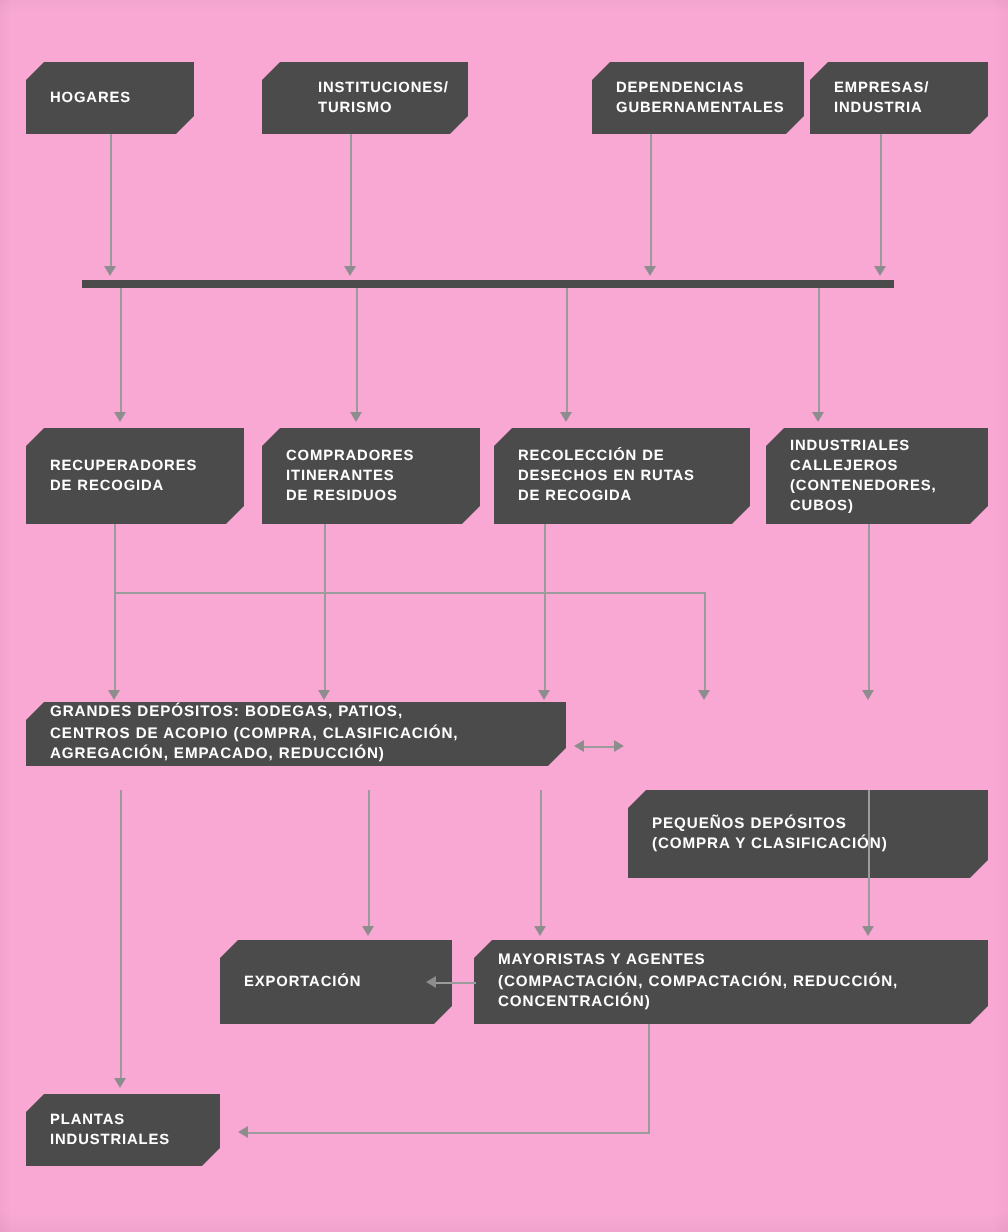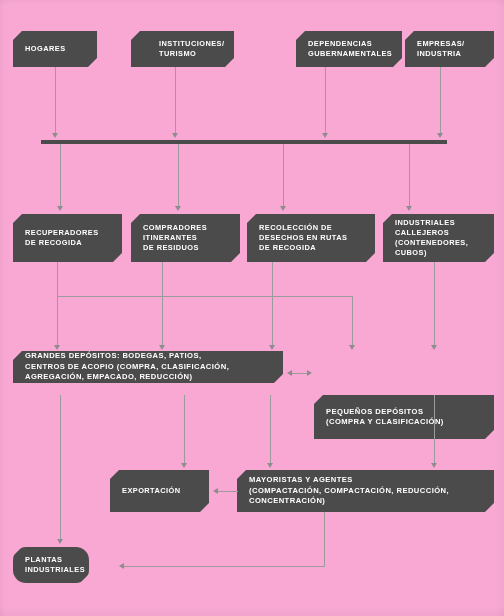--- a/index.html
+++ b/index.html
@@ -197,35 +197,35 @@
 
   <div class="vline" style="left:184px; top:395px; height:68px;"></div>
   <div class="arrow-down" style="left:180.5px; top:463px;"></div>
 
   <div class="vline" style="left:270px; top:395px; height:68px;"></div>
   <div class="arrow-down" style="left:266.5px; top:463px;"></div>
 
   <div class="vline" style="left:434px; top:395px; height:68px;"></div>
   <div class="arrow-down" style="left:430.5px; top:463px;"></div>
 
-  <div class="node" style="left:110px; top:470px; width:99px; height:42px;text-align:center;">
+  <div class="node" style="left:110px; top:470px; width:116px; height:42px;text-align:center;">
     <span class="lbl">EXPORTACIÓN</span>
   </div>
 
   <div class="node wide" style="left:237px; top:470px; width:257px; height:42px;">
     <span class="lbl">MAYORISTAS Y AGENTES
 (COMPACTACIÓN, COMPACTACIÓN, REDUCCIÓN,
 CONCENTRACIÓN)</span>
   </div>
 
   <div class="hline" style="left:218px; top:491px; width:20px;"></div>
   <div class="arrow-left" style="left:213px; top:487.5px;"></div>
 
   <div class="vline" style="left:324px; top:512px; height:54px;"></div>
   <div class="hline" style="left:124px; top:566px; width:201px;"></div>
   <div class="arrow-left" style="left:119px; top:562.5px;"></div>
 
-  <div class="node" style="left:13px; top:547px; width:76px; height:36px;border-radius:13px;">
+  <div class="node" style="left:13px; top:547px; width:97px; height:36px;">
     <span class="lbl">PLANTAS
 INDUSTRIALES</span>
   </div>
 
 </div>
 
 </body></html>

